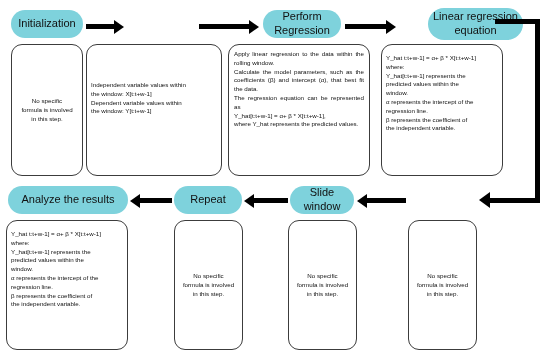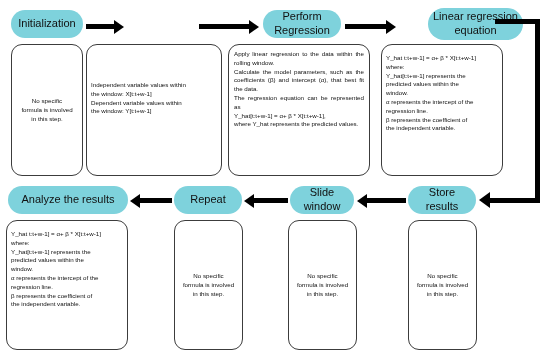--- a/index.html
+++ b/index.html
@@ -174,23 +174,20 @@
   </div>
 
   <div class="pill" style="left:8px; top:186px; width:120px; height:28px;">
     <span>Analyze the results</span>
   </div>
 
   <div class="pill" style="left:290px; top:186px; width:64px; height:28px;justify-content:center;">
     <span>Slide window</span>
   </div>
 
-  <div class="pill" style="left:408px; top:186px; width:68px; height:28px;">
-    <span>Store results</span>
-  </div>
 
   <div class="arrow-h left" style="left:357px; top:198px; width:49px;">
     <div class="shaft" style="left:10px; width:39px;"></div>
     <div class="head"></div>
   </div>
 
   <div class="arrow-h left" style="left:244px; top:198px; width:44px;">
     <div class="shaft" style="left:10px; width:34px;"></div>
     <div class="head"></div>
   </div>

